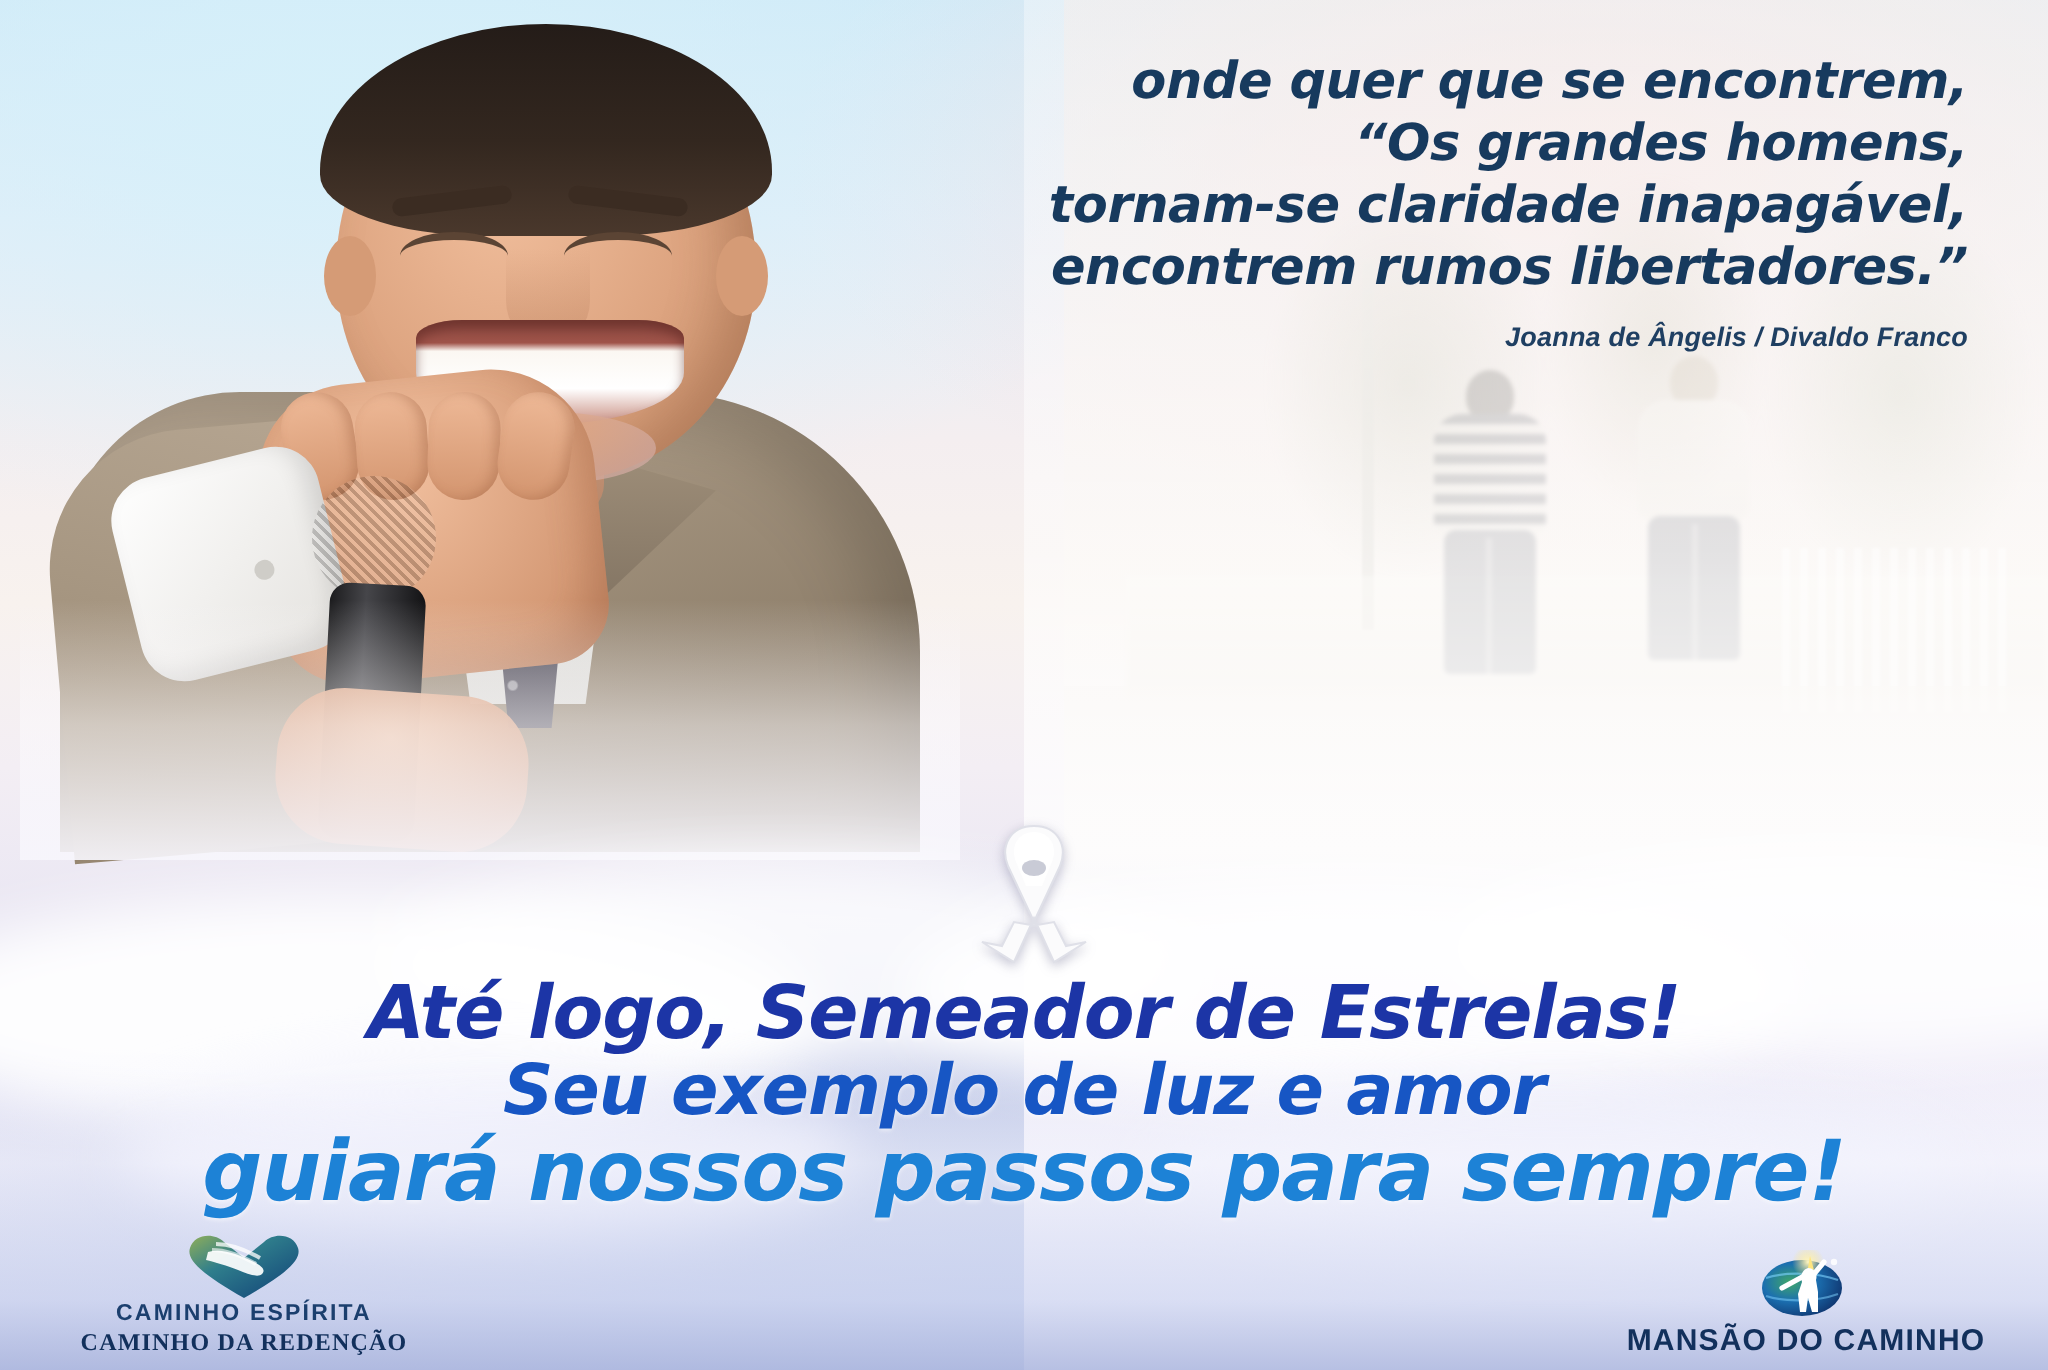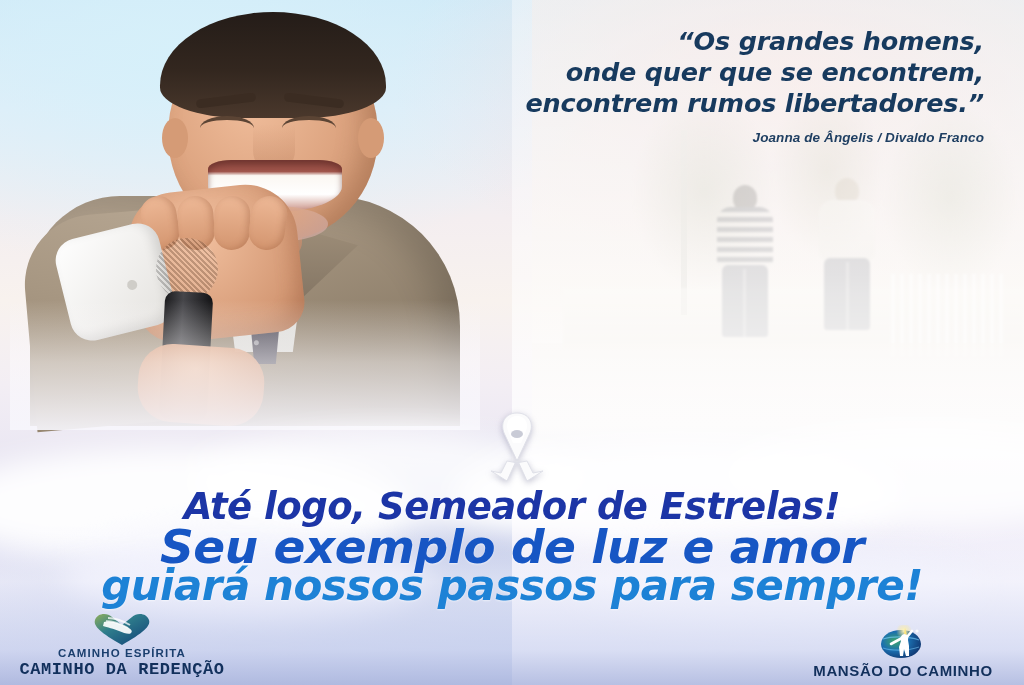--- a/index.html
+++ b/index.html
@@ -237,36 +237,36 @@
 
   
   .headline { position:absolute; left:0; right:0; top:486px; text-align:center; }
   .hl {
     font-family:"DejaVu Sans", sans-serif;
     font-style:italic; font-weight:bold;
     letter-spacing:-.5px; white-space:nowrap;
     text-shadow:0 1px 2px rgba(255,255,255,.55);
   }
   .hl1 { font-size:37px; line-height:41px; color:#1c35a6; }
-  .hl2 { font-size:47px; line-height:39px; color:#1756c4; }
+  .hl2 { font-size:35px; line-height:39px; color:#1756c4; }
   .hl3 { font-size:42px; line-height:39px; color:#1d82d6; }
 
   
   .logo { position:absolute; bottom:6px; text-align:center; }
   .logo-left  { left:12px;  width:220px; }
   .logo-right { right:6px;  width:230px; }
   .logo-mark { height:34px; display:flex; align-items:center; justify-content:center; }
   .logo-mark svg { display:block; }
   .logo-l1 {
     font-family:"Liberation Sans", sans-serif; font-weight:bold;
     font-size:11.5px; letter-spacing:1.1px; color:#1b3f6e; margin-top:1px;
   }
   .logo-l2 {
-    font-family:Liberation Mono, monospace; font-weight:bold;
-    font-size:17px; letter-spacing:.6px; color:#12305c; margin-top:1px;
+    font-family:Liberation Serif, serif; font-weight:bold;
+    font-size:12px; letter-spacing:.6px; color:#12305c; margin-top:1px;
   }
   .logo-r1 {
     font-family:"Liberation Sans", sans-serif; font-weight:bold;
     font-size:15px; letter-spacing:.6px; color:#12305c; margin-top:3px;
   }
 </style>
 </head>
 <body>
 
 <div id="poster">
@@ -328,22 +328,23 @@
     <div class="cl c1"></div>
     <div class="cl c2"></div>
     <div class="cl c3"></div>
     <div class="cl c4"></div>
     <div class="cl c5"></div>
     <div class="cl c6"></div>
     <div class="cloud-sheet"></div>
   </div>
 
   <div class="quote-block">
+    <div class="quote-line">onde quer que se encontrem,</div>
     <div class="quote-line">“Os grandes homens,</div>
-    <div class="quote-line">onde quer que se encontrem,</div>
+    <div class="quote-line">tornam-se claridade inapagável,</div>
     <div class="quote-line">encontrem rumos libertadores.”</div>
     <div class="quote-attr">Joanna de Ângelis / Divaldo Franco</div>
   </div>
 
   <div class="ribbon">
     <svg viewBox="0 0 60 72" xmlns="http://www.w3.org/2000/svg" aria-hidden="true">
       <path d="M30 2 C18 2 13 12 17 22 L31 52 L20 50 L14 62 L4 60 L20 70 L30 48 L40 70 L56 60 L46 62 L40 50 L29 52 L43 22 C47 12 42 2 30 2 Z" fill="#fbfbfc" stroke="#dfe0e8" stroke-width="1"></path>
       <path d="M30 5 C22 5 18 12 21 20 L26 32 L34 32 L39 20 C42 12 38 5 30 5 Z" fill="#ffffff"></path>
       <ellipse cx="30" cy="23" rx="6" ry="4" fill="#9ca0b4" opacity=".55"></ellipse>
     </svg>

